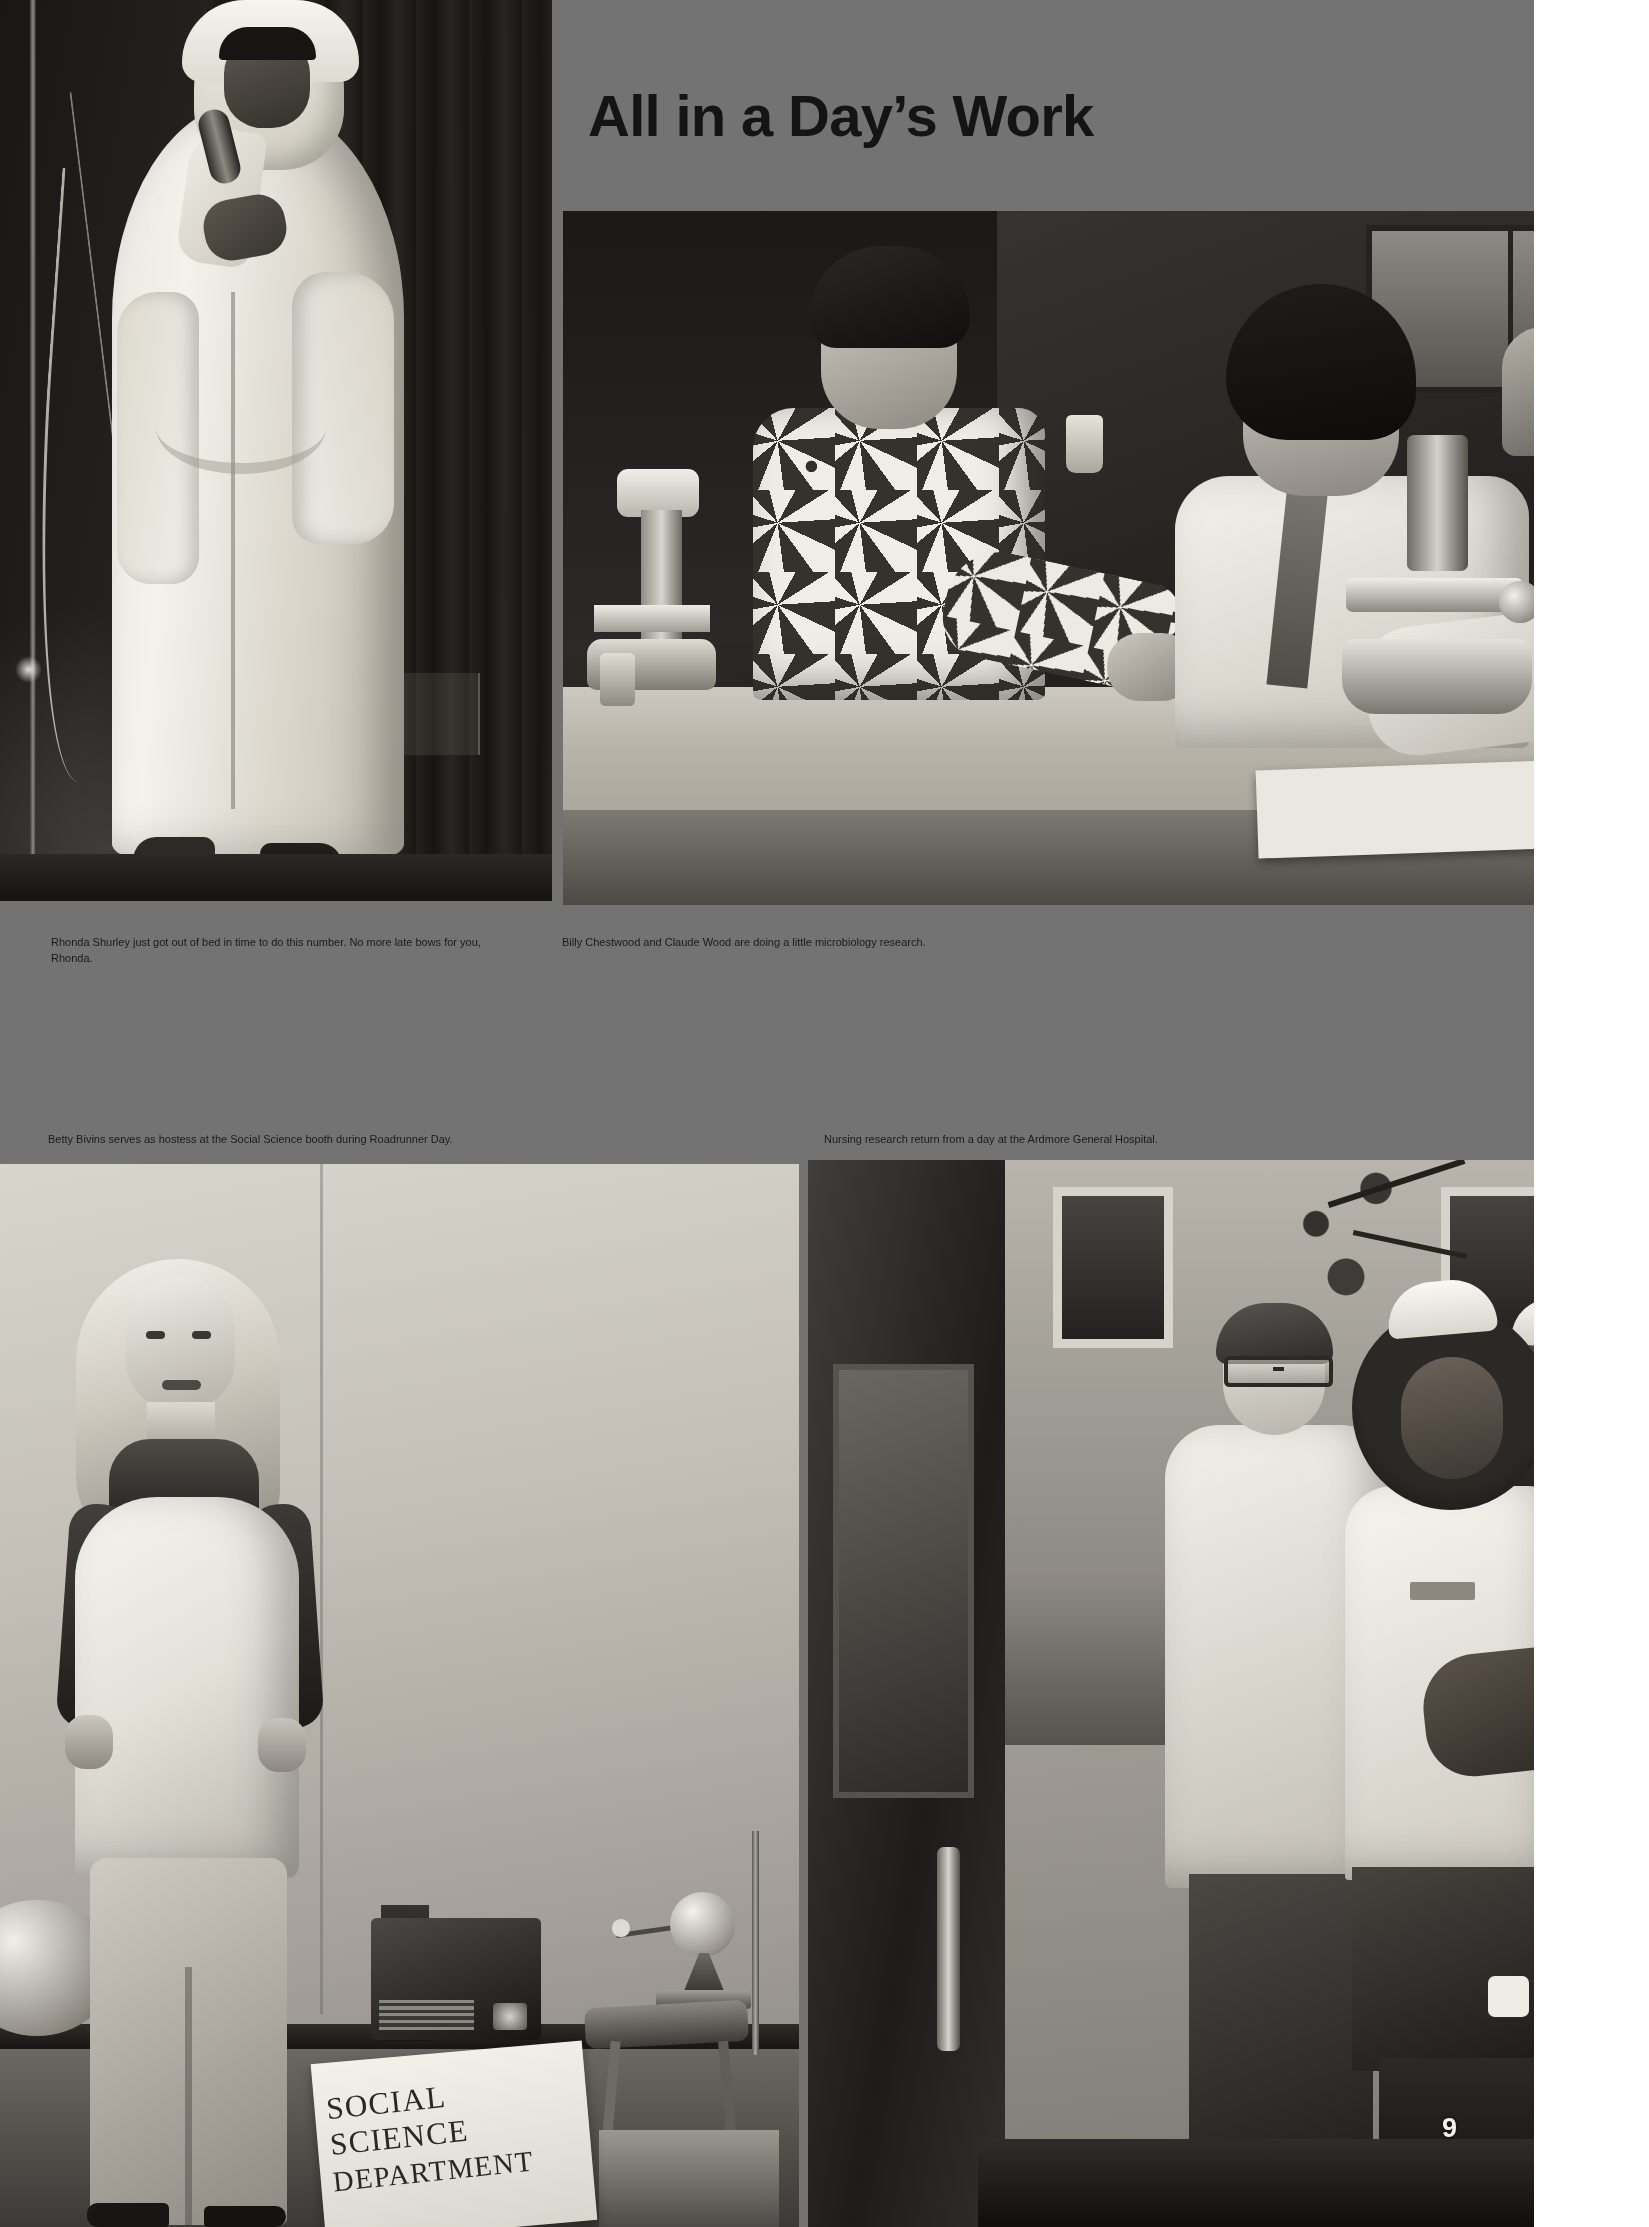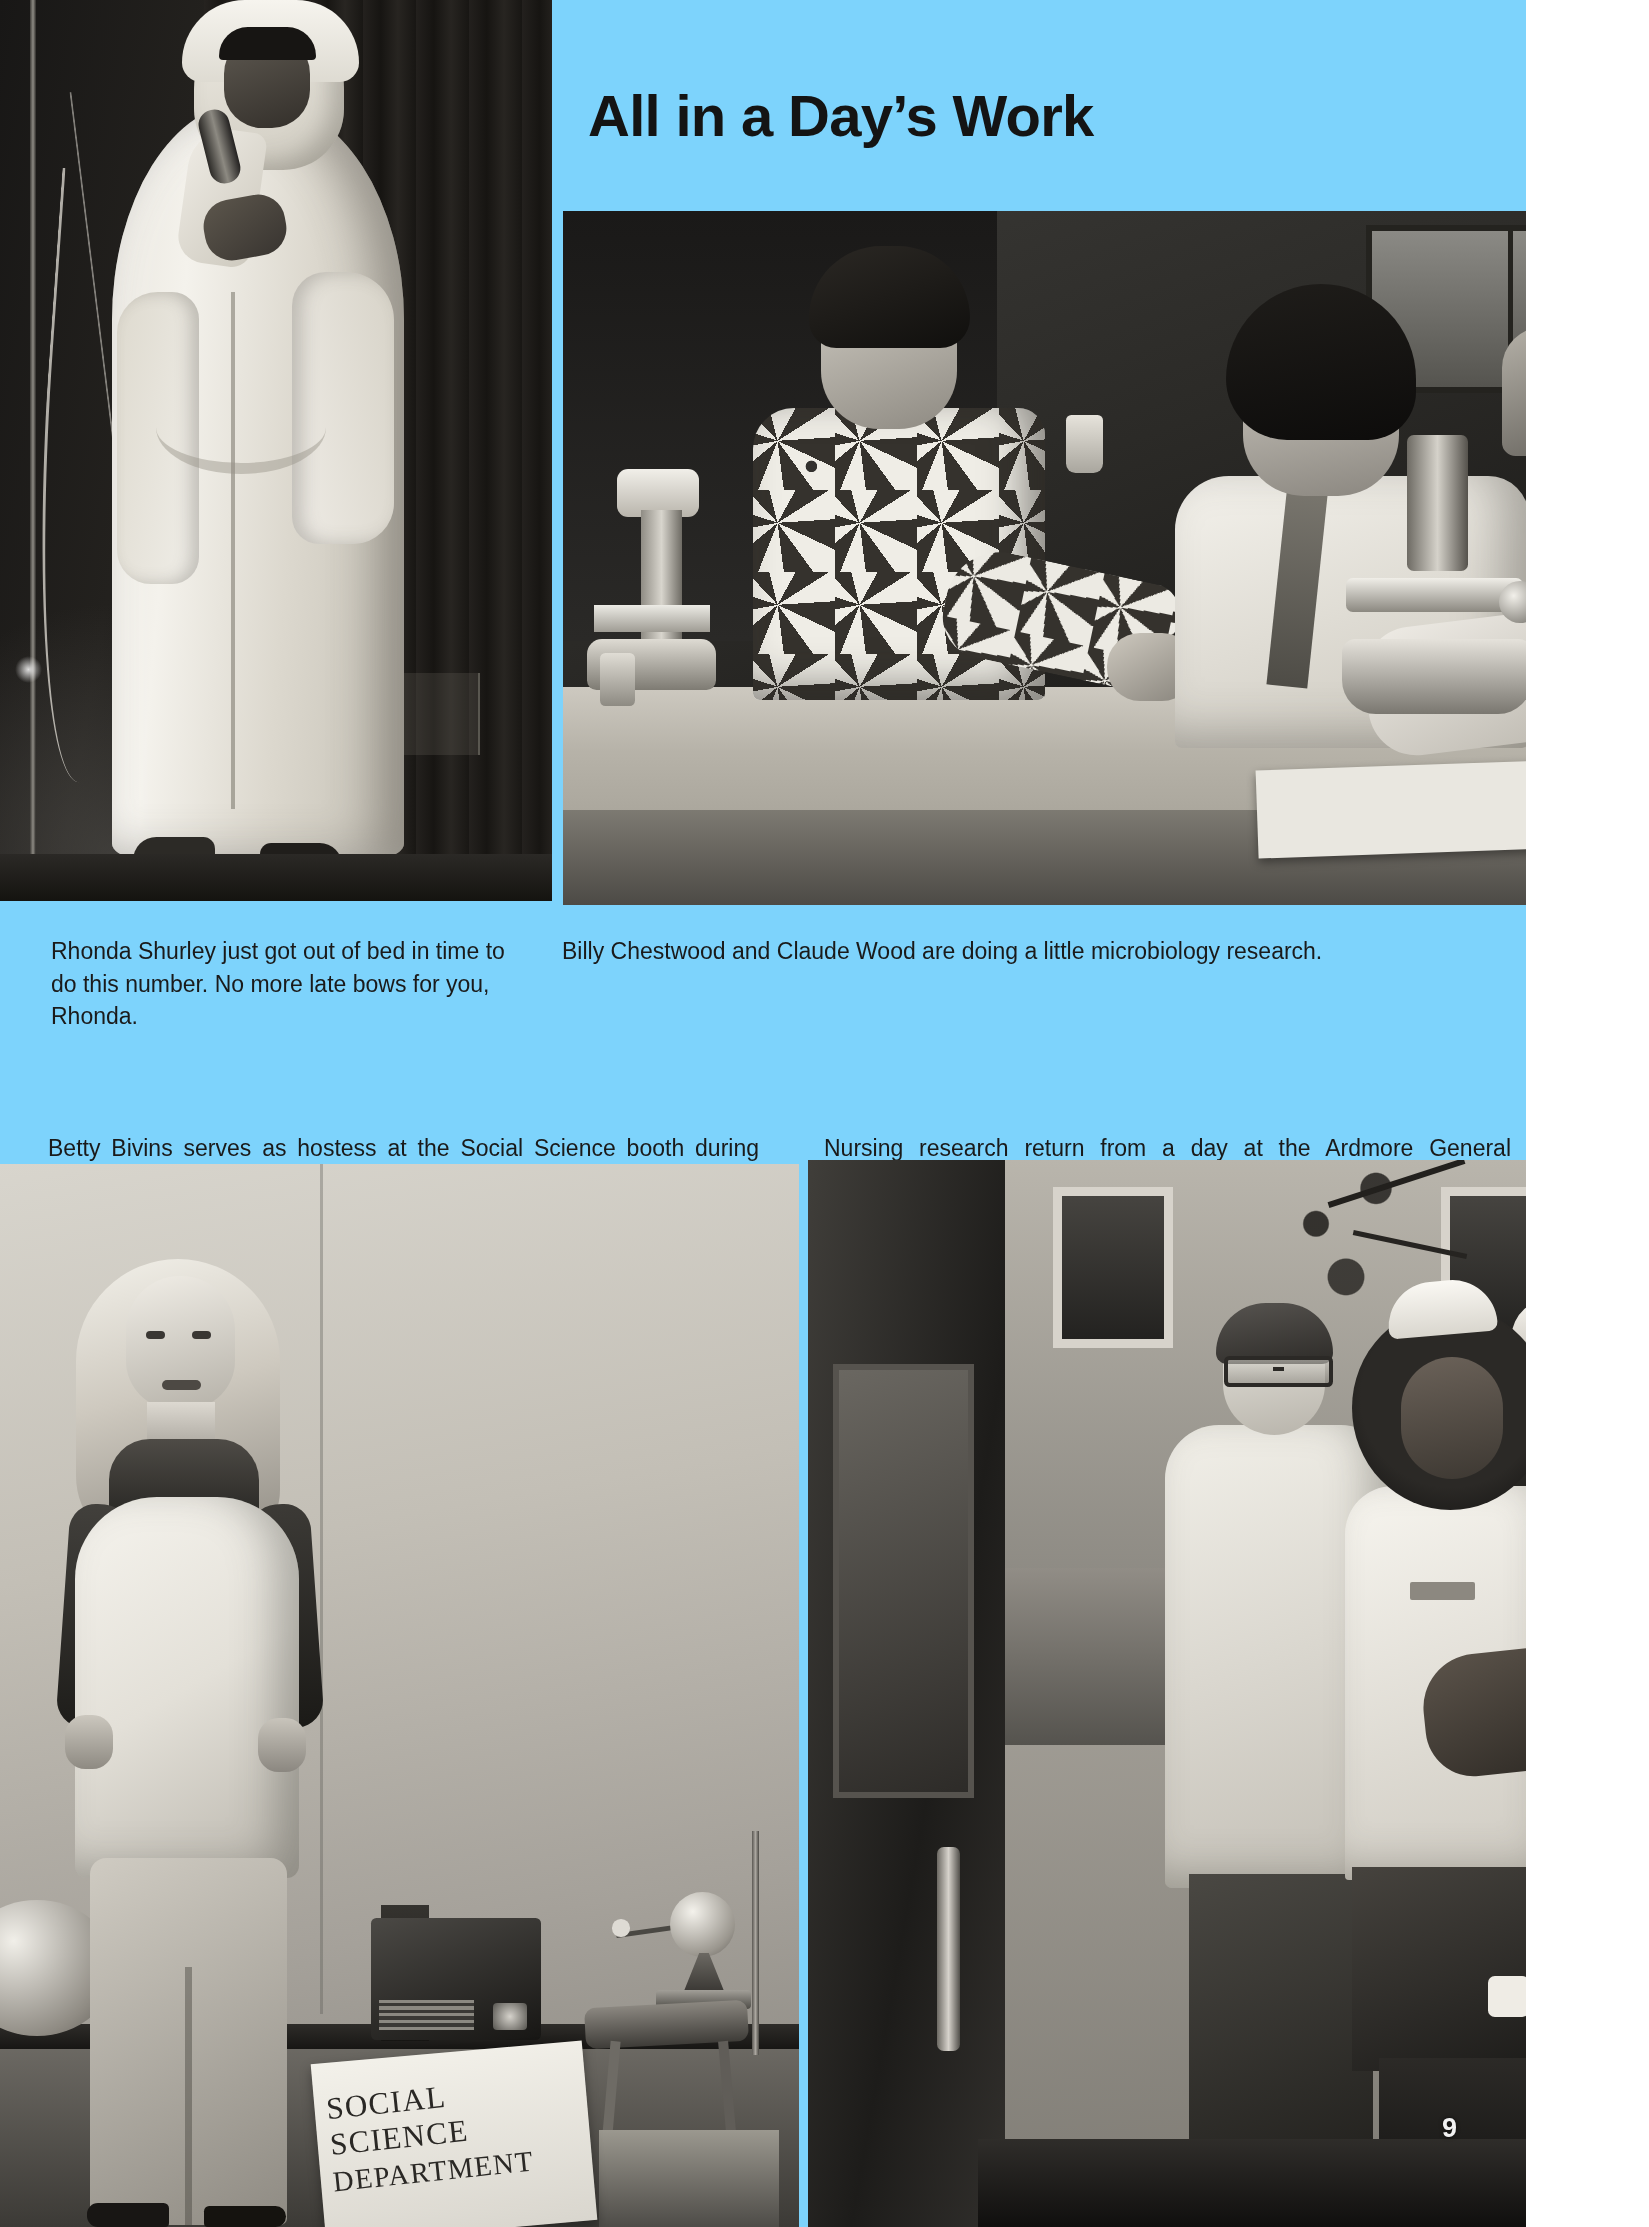--- a/index.html
+++ b/index.html
@@ -8,22 +8,23 @@
     background: #ffffff;
   }
   body {
     font-family: "Liberation Sans", sans-serif;
     color: #111;
   }
   .page {
     position: relative;
     width: 1526px;
     height: 2227px;
-    background: #7dd3fc;
+    background: #737373;
     overflow: hidden;
+    padding-left: 8px;
   }
 
   
   .title {
     position: absolute;
     left: 588px;
     top: 82px;
     font-size: 58px;
     font-weight: bold;
     letter-spacing: -0.7px;
@@ -38,21 +39,21 @@
     background: #6d6d6d;
   }
   .photo .inner {
     position: absolute;
     inset: 0;
   }
 
   
   .caption {
     position: absolute;
-    font-size: 23px;
+    font-size: 11px;
     line-height: 1.42;
     color: #1a1a1a;
     font-family: "Liberation Sans", sans-serif;
   }
   .caption.justify { text-align: justify; margin-top: 40px; }
 
   
   .page-number {
     position: absolute;
     right: 192px;

